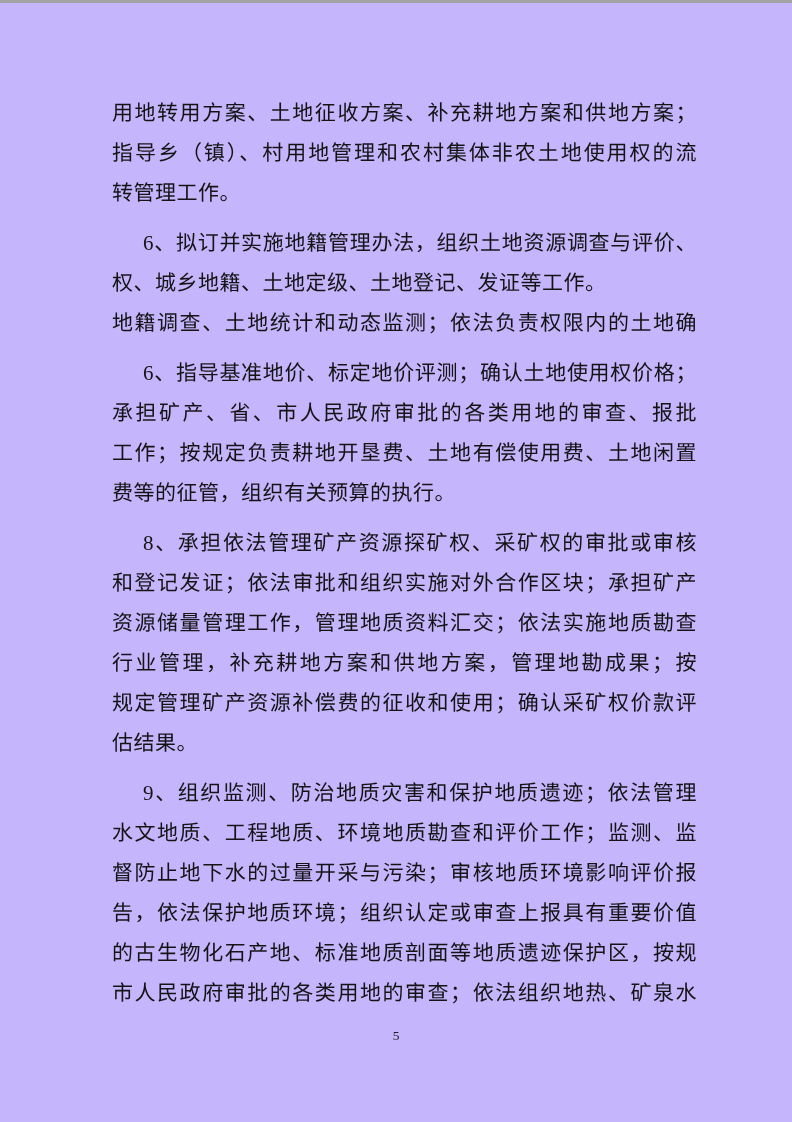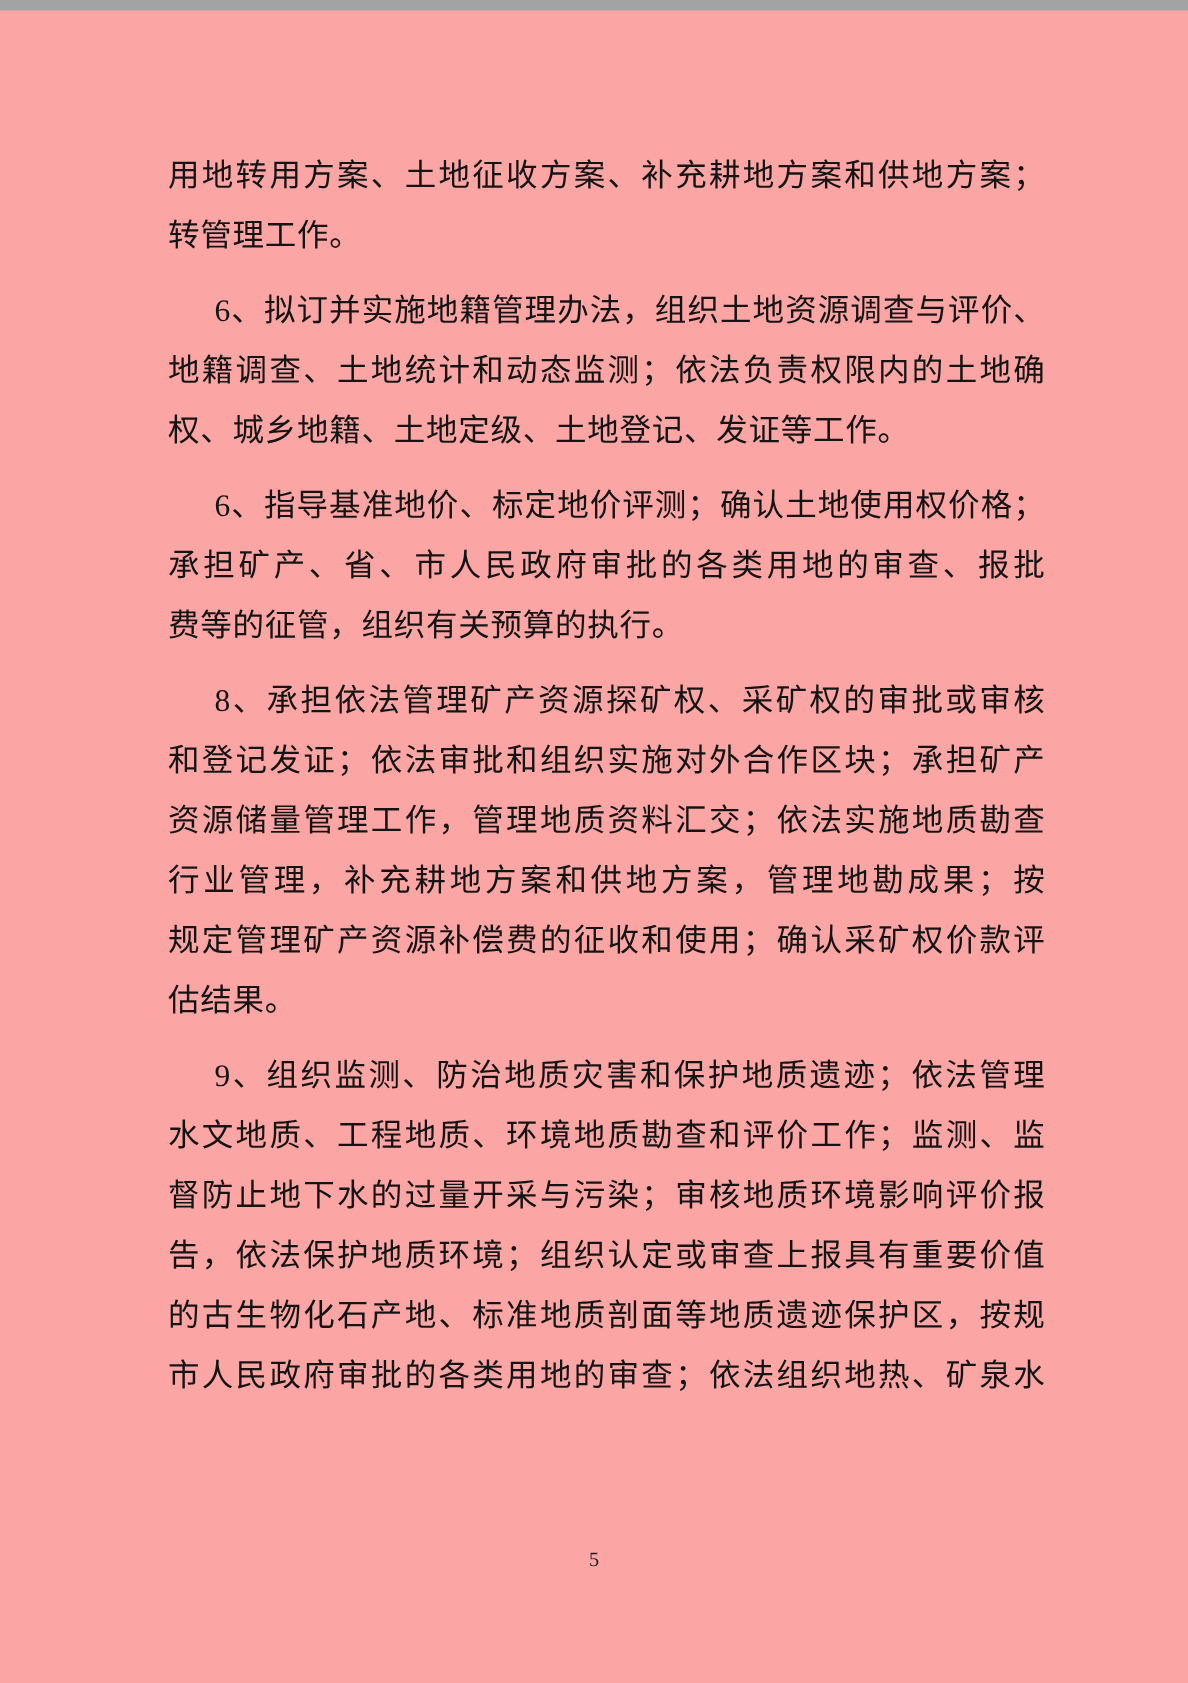--- a/index.html
+++ b/index.html
@@ -10,22 +10,22 @@
   body {
     width: 792px;
     height: 1122px;
     position: relative;
     overflow: hidden;
     font-family: "Liberation Serif", "DejaVu Serif", serif;
   }
   .page {
     position: absolute;
     inset: 0;
-    background: #fca5a5;
-    border-top: 7px solid #a3a3a3;
+    background: #c4b5fd;
+    border-top: 3px solid #a3a3a3;
   }
   .doc-body {
     position: absolute;
     left: 112px;
     top: 90px;
     width: 585px;
     color: #141414;
     font-size: 21px;
     line-height: 40px;
     letter-spacing: 0.5px;
@@ -59,32 +59,34 @@
 </style>
 </head>
 <body>
 
 <div class="page">
 
   <div class="doc-body">
 
     <div class="para">
       <div class="line j">用地转用方案、土地征收方案、补充耕地方案和供地方案；</div>
+      <div class="line j">指导乡（镇）、村用地管理和农村集体非农土地使用权的流</div>
       <div class="line">转管理工作。</div>
     </div>
 
     <div class="para">
       <div class="line j ind">6、拟订并实施地籍管理办法，组织土地资源调查与评价、</div>
+      <div class="line">权、城乡地籍、土地定级、土地登记、发证等工作。</div>
       <div class="line j">地籍调查、土地统计和动态监测；依法负责权限内的土地确</div>
-      <div class="line">权、城乡地籍、土地定级、土地登记、发证等工作。</div>
     </div>
 
     <div class="para">
       <div class="line j ind">6、指导基准地价、标定地价评测；确认土地使用权价格；</div>
       <div class="line j">承担矿产、省、市人民政府审批的各类用地的审查、报批</div>
+      <div class="line j">工作；按规定负责耕地开垦费、土地有偿使用费、土地闲置</div>
       <div class="line">费等的征管，组织有关预算的执行。</div>
     </div>
 
     <div class="para">
       <div class="line j ind">8、承担依法管理矿产资源探矿权、采矿权的审批或审核</div>
       <div class="line j">和登记发证；依法审批和组织实施对外合作区块；承担矿产</div>
       <div class="line j">资源储量管理工作，管理地质资料汇交；依法实施地质勘查</div>
       <div class="line j">行业管理，补充耕地方案和供地方案，管理地勘成果；按</div>
       <div class="line j">规定管理矿产资源补偿费的征收和使用；确认采矿权价款评</div>
       <div class="line">估结果。</div>

